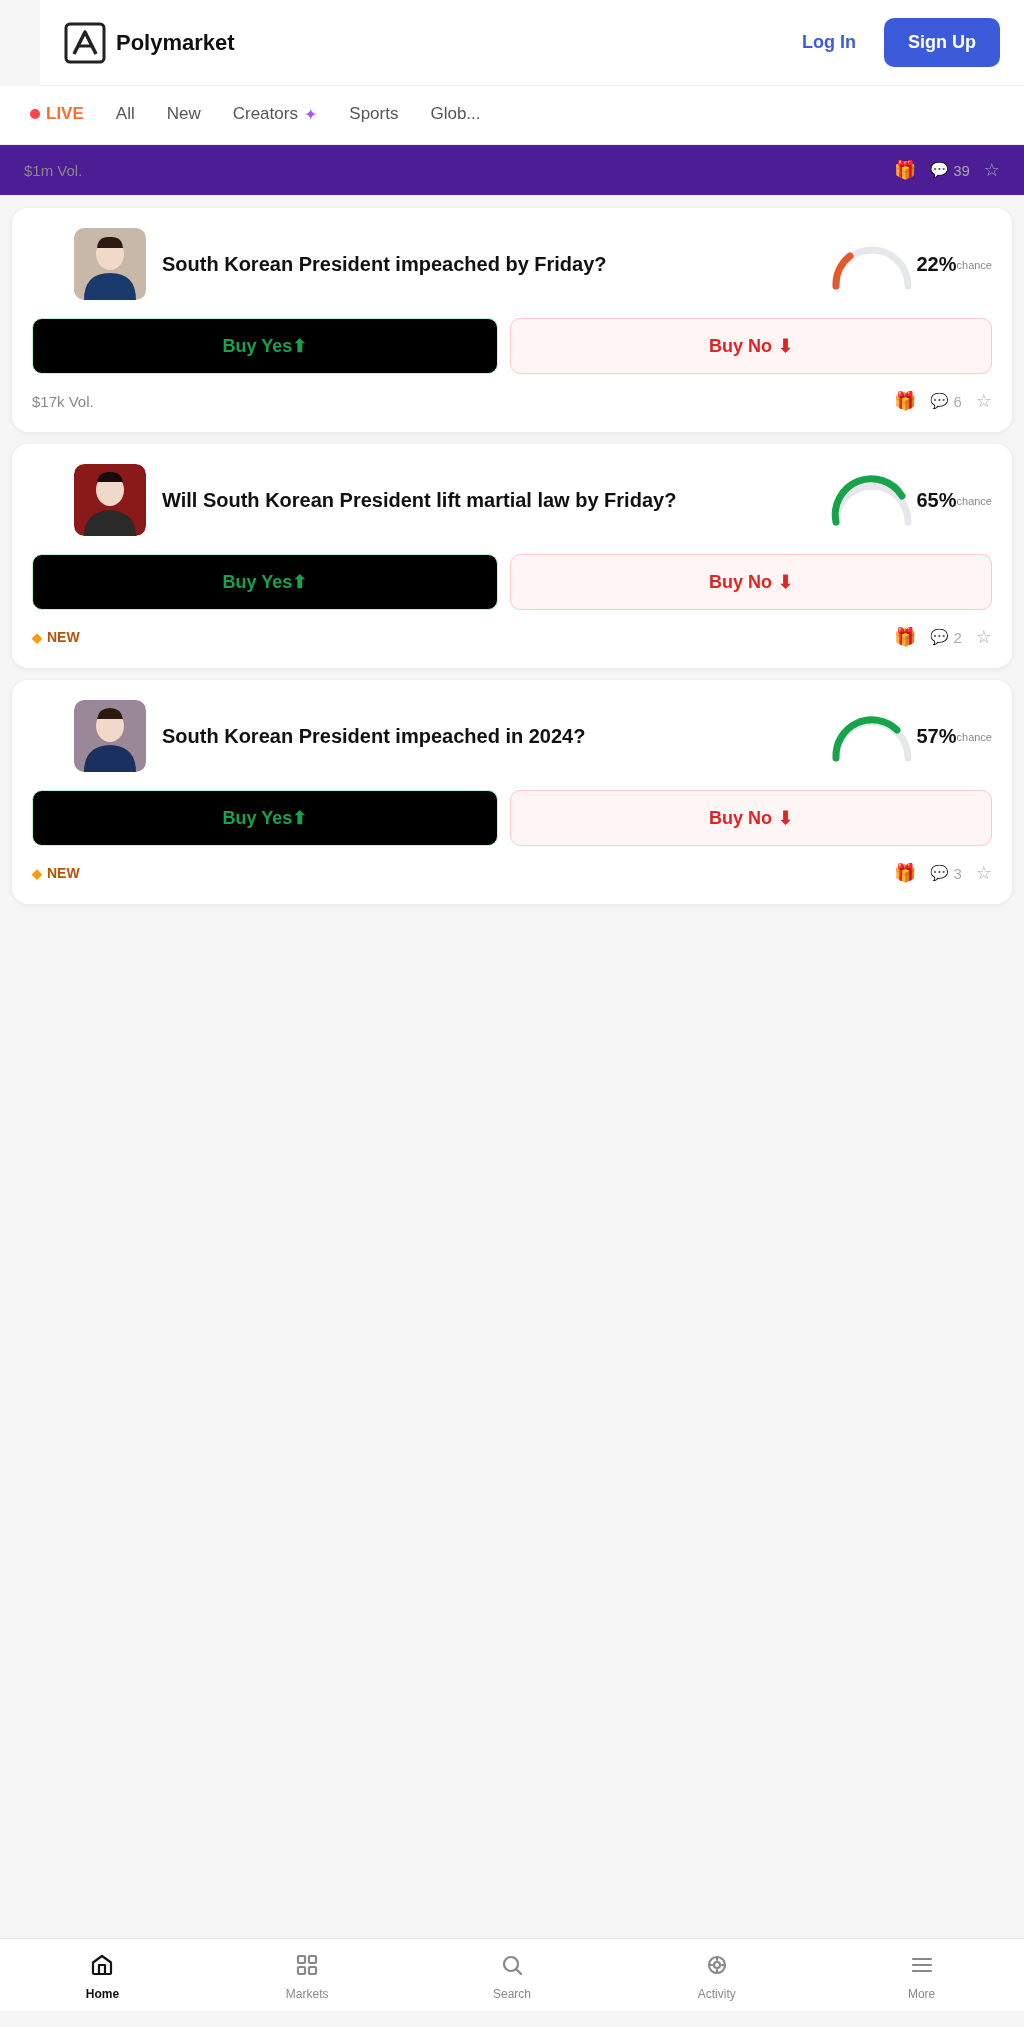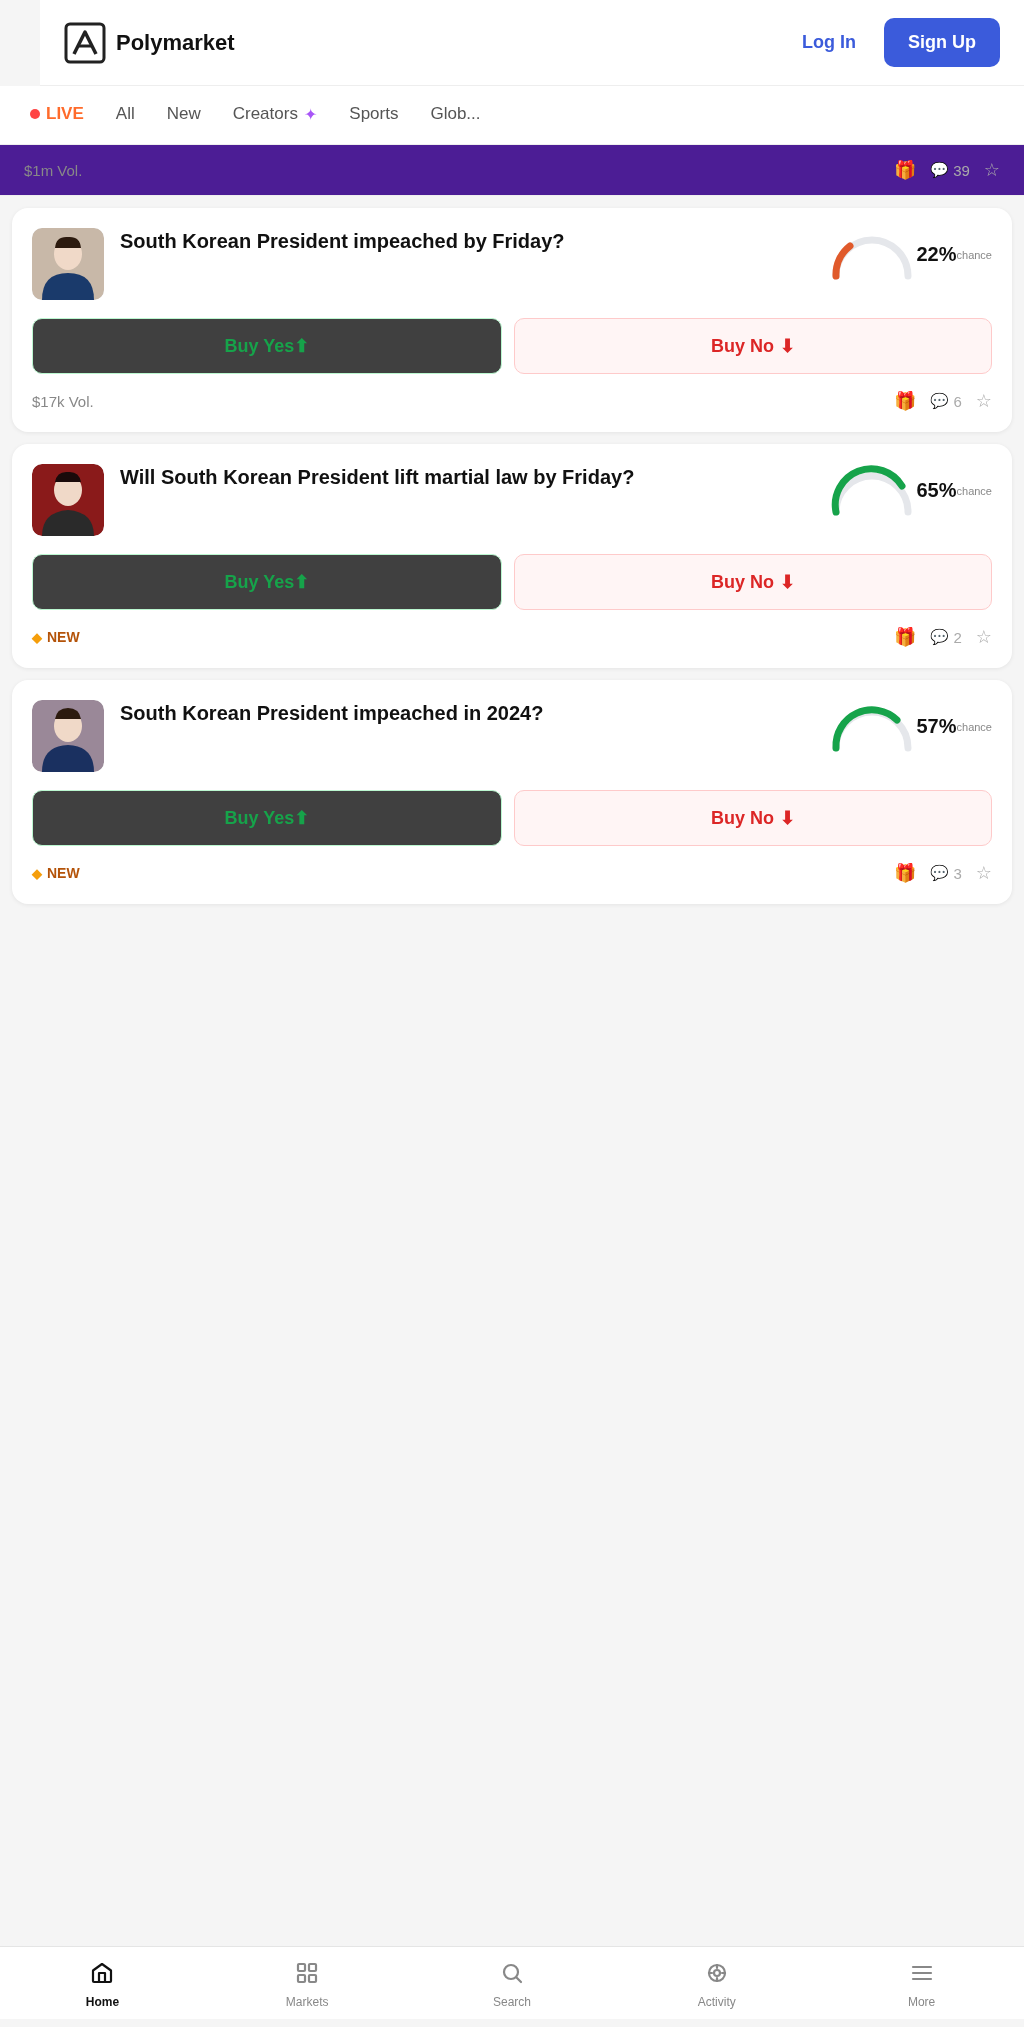--- a/index.html
+++ b/index.html
@@ -129,23 +129,24 @@
       display: flex;
       align-items: center;
       gap: 4px;
       color: #aaa;
       font-size: 15px;
     }
 
     
     .card-top {
       display: flex;
-      align-items: flex-start;
+      align-items: center;
       gap: 16px;
       margin-bottom: 18px;
+      margin-left: 42px;
     }
     .card-title {
       font-size: 20px;
       font-weight: 700;
       color: #111;
       flex: 1;
       line-height: 1.35;
     }
     .gauge-wrap {
       display: flex;
@@ -170,42 +171,42 @@
     }
 
     
     .buy-buttons {
       display: flex;
       gap: 12px;
       margin-top: 12px;
     }
     .btn-yes {
       flex: 1;
-      background: #404040;
+      background: #000000;
       color: #16a34a;
       border: 1.5px solid #bbf7d0;
       border-radius: 10px;
       font-size: 18px;
       font-weight: 600;
-      padding: 16px 12px;
+      padding: 16px 0;
       cursor: pointer;
       display: flex;
       align-items: center;
       justify-content: center;
       gap: 0;
     }
     .btn-no {
       flex: 1;
       background: #fff5f5;
       color: #dc2626;
       border: 1.5px solid #fecaca;
       border-radius: 10px;
       font-size: 18px;
       font-weight: 600;
-      padding: 16px 16px;
+      padding: 16px 8px;
       cursor: pointer;
       display: flex;
       align-items: center;
       justify-content: center;
       gap: 6px;
     }
 
     
     .card-footer {
       display: flex;
@@ -222,21 +223,21 @@
       color: #b45309;
     }
     .new-diamond {
       color: #f59e0b;
       font-size: 13px;
     }
 
     
     .bottom-nav {
       position: fixed;
-      bottom: 8px;
+      bottom: 16px;
       left: 50%;
       transform: translateX(-50%);
       width: 100%;
       max-width: 1024px;
       background: #fff;
       border-top: 1px solid #e5e5e5;
       display: flex;
       align-items: center;
     }
     .nav-item {

